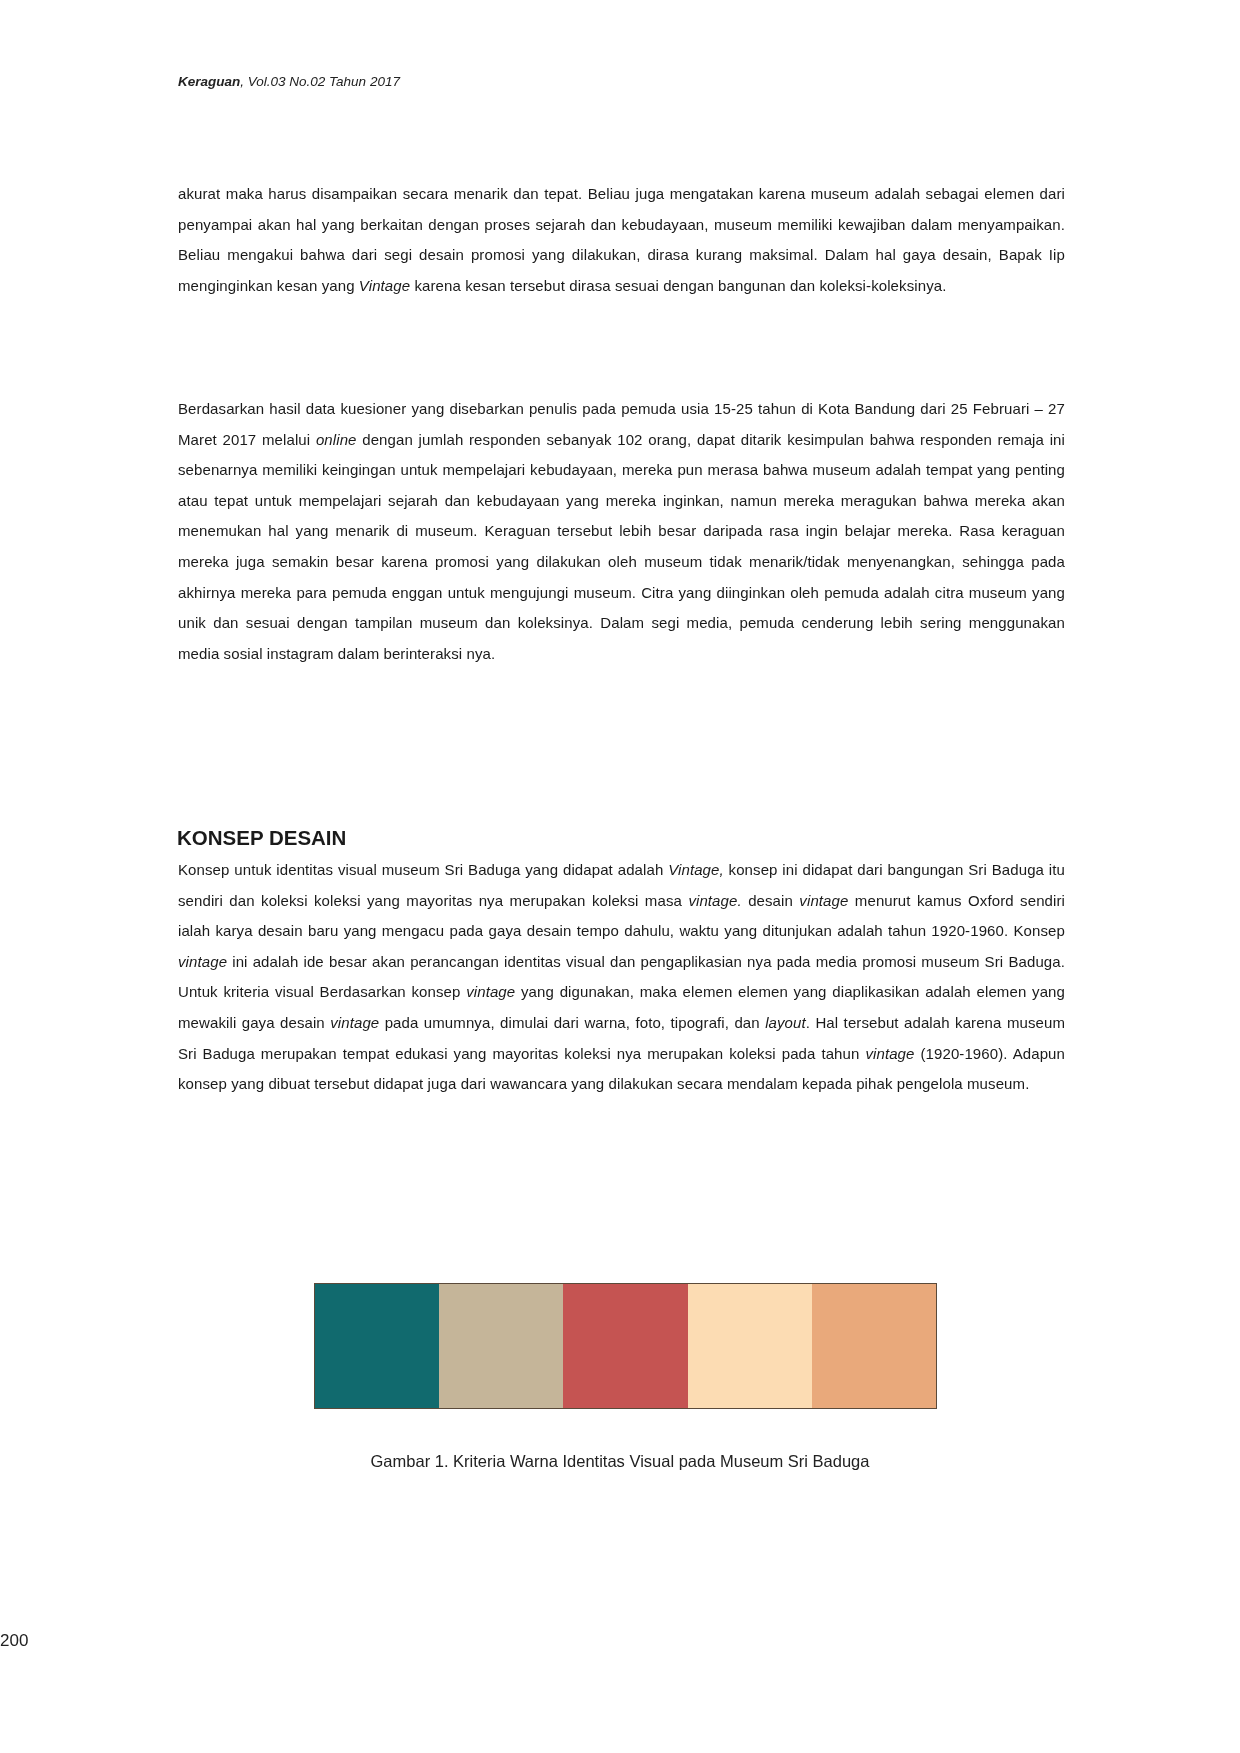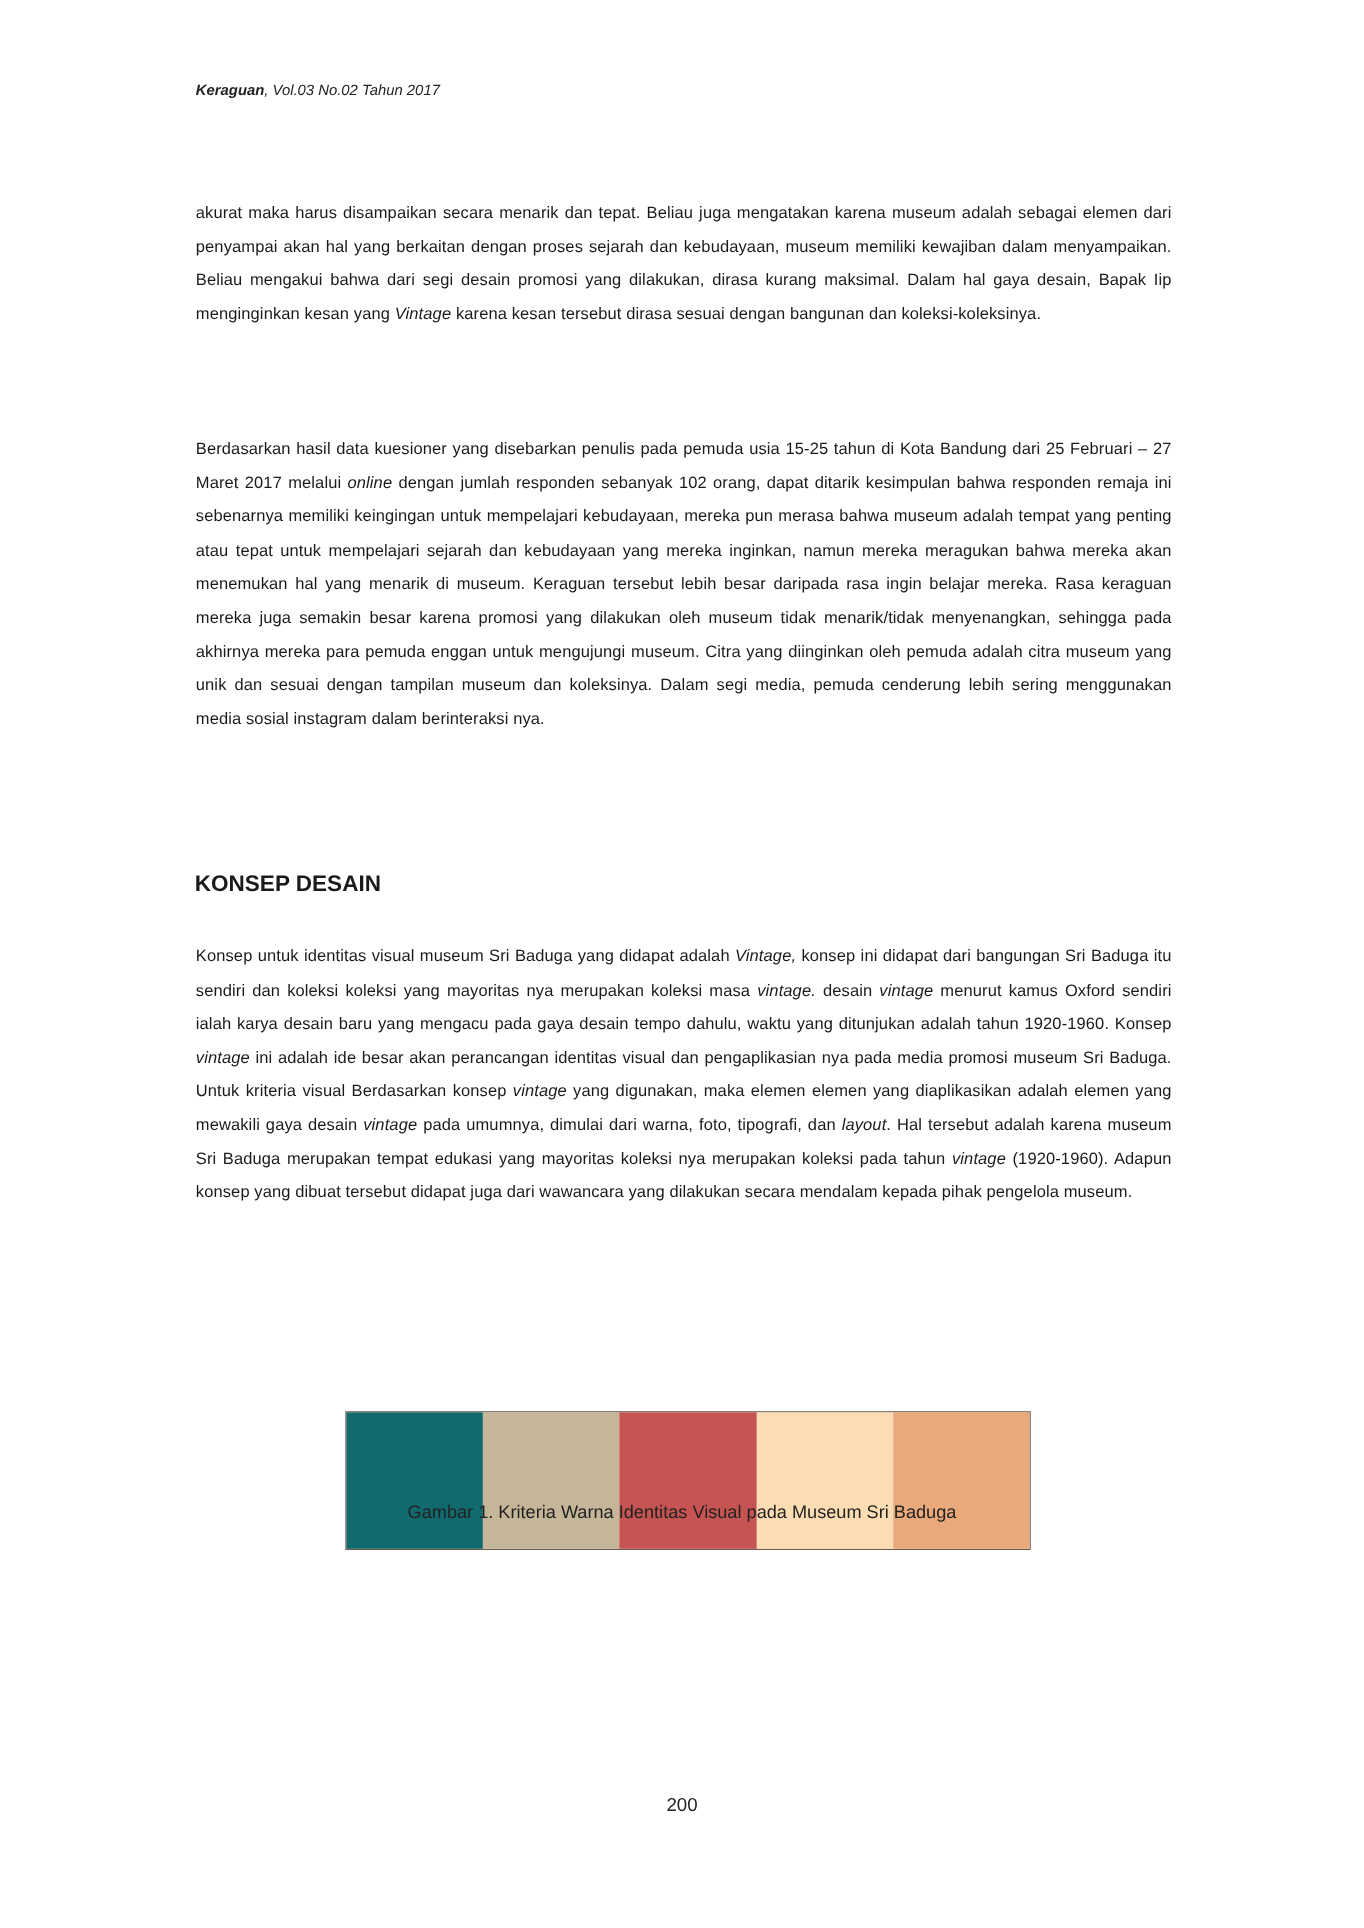--- a/index.html
+++ b/index.html
@@ -4,30 +4,30 @@
 <style>
   html, body { margin: 0; padding: 0; background: #ffffff; }
   body { width: 1240px; height: 1753px; position: relative; overflow: hidden;
          font-family: "Liberation Sans", "DejaVu Sans", sans-serif; color: #1a1a1a; }
   .header { position: absolute; left: 178px; top: 74px; font-size: 13.5px; font-style: italic; color: #222; }
   .header b { font-weight: bold; }
   .body-text { position: absolute; left: 178px; width: 887px; font-size: 15px; line-height: 30.6px;
                text-align: justify; text-align-last: left; letter-spacing: 0.1px; }
   .p1 { top: 179px; }
   .p2 { top: 394px; }
-  .heading { position: absolute; left: 177px; top: 792px; font-size: 20.5px; font-weight: bold; }
+  .heading { position: absolute; left: 177px; top: 826px; font-size: 20.5px; font-weight: bold; }
   .p3 { top: 855px; }
   .body-text p { margin: 0; }
   .body-text i { font-style: italic; }
   .palette { position: absolute; left: 314px; top: 1283px; width: 623px; height: 126px;
              display: flex; border: 1px solid #5a4a3a; box-sizing: border-box; }
   .swatch { flex: 1; height: 100%; }
-  .caption { position: absolute; left: 0; width: 1240px; top: 1363px; text-align: center;
+  .caption { position: absolute; left: 0; width: 1240px; top: 1449px; text-align: center;
              font-size: 16.5px; line-height: 25px; color: #222; }
-  .page-number { position: absolute; left: 0; width: 1240px; top: 1631px; text-align: center;
+  .page-number { position: absolute; left: 0; width: 1240px; top: 1631px; text-align: left;
                  font-size: 17px; color: #222; }
 </style>
 </head>
 <body>
 
 <div class="header">
   <b>Keraguan</b><span>, Vol.03 No.02 Tahun 2017</span>
 </div>
 
 <div class="body-text p1">

